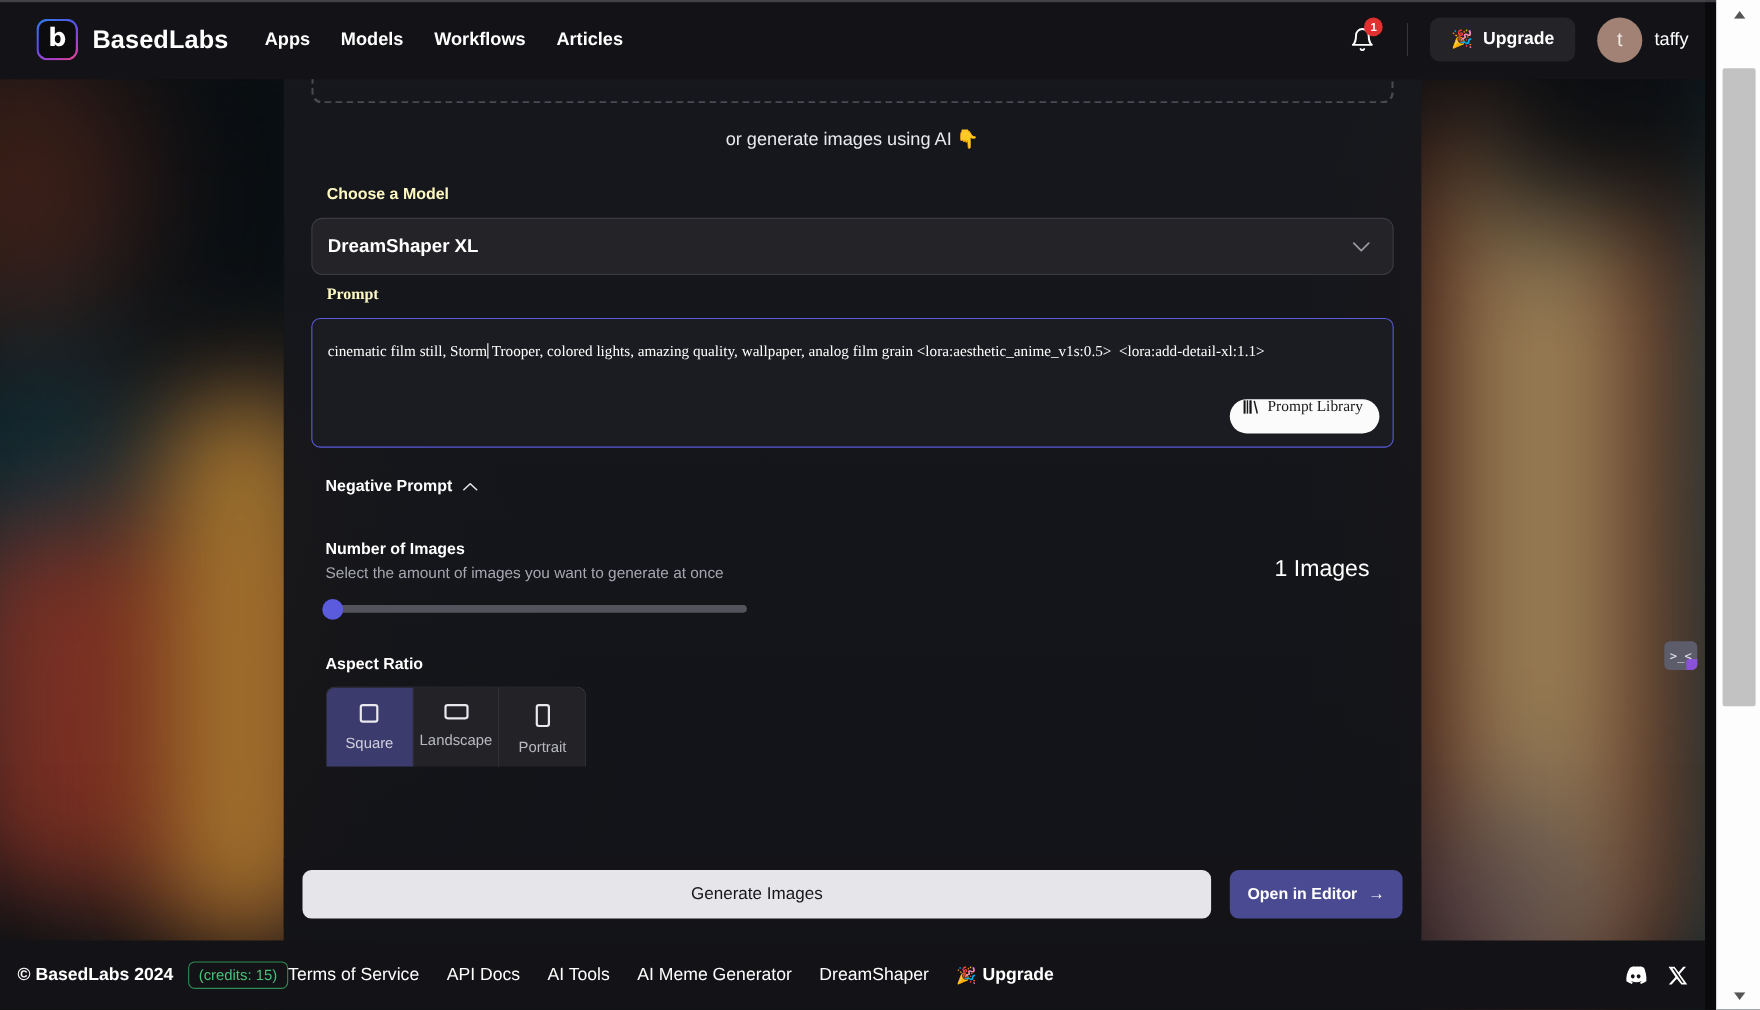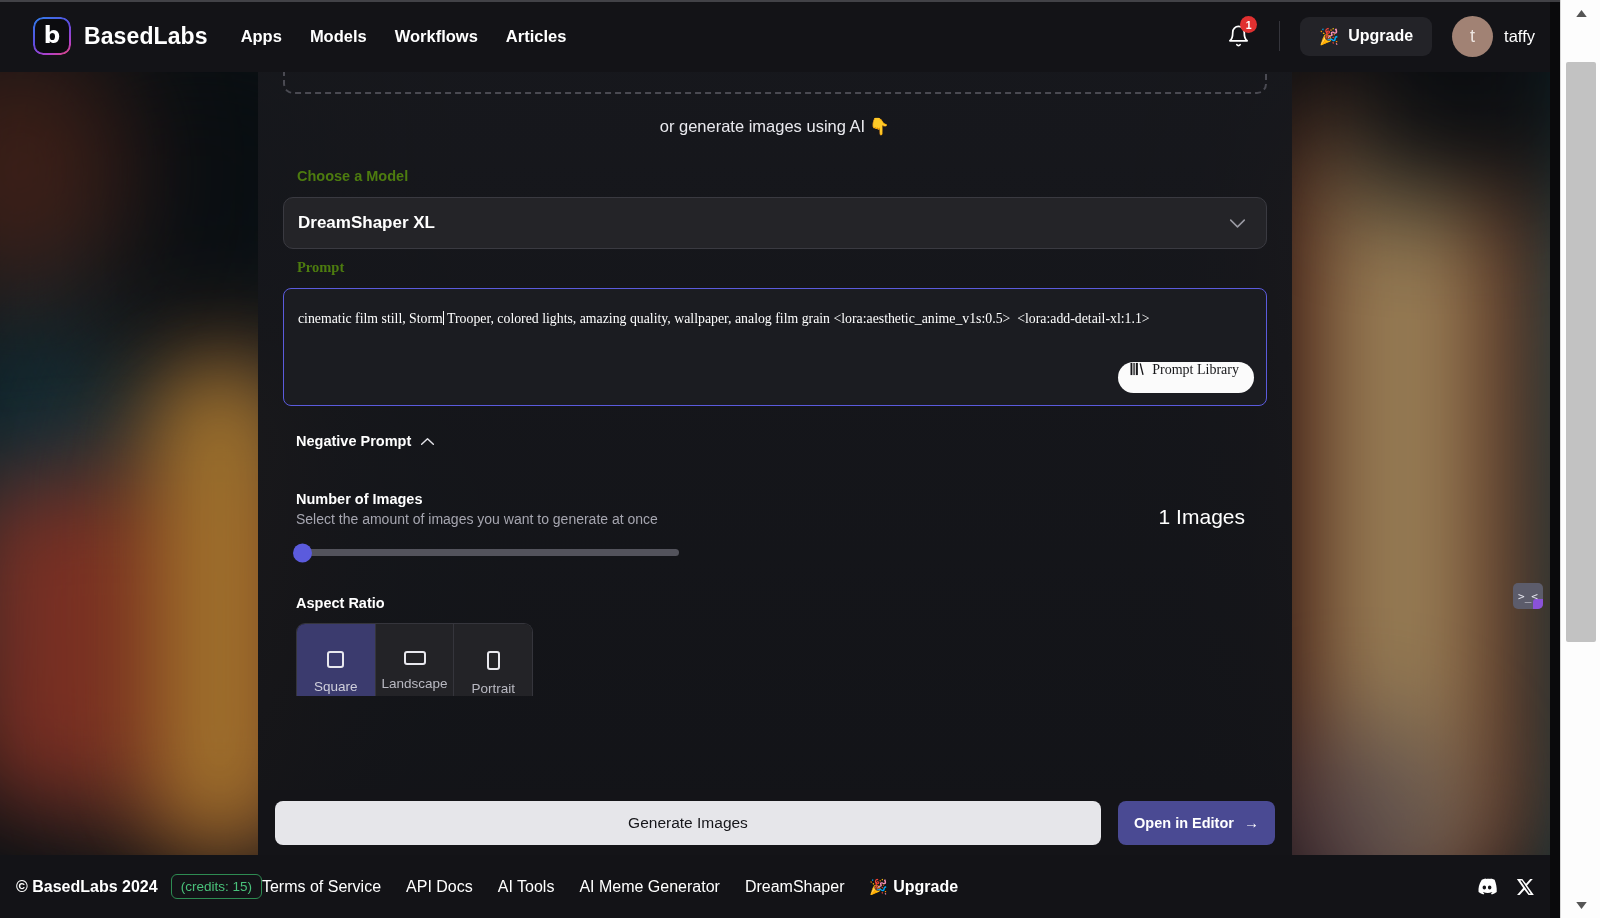--- a/index.html
+++ b/index.html
@@ -151,21 +151,21 @@
     border: 2px dashed #4a4a52;
     border-top: 0;
     border-radius: 0 0 10px 10px;
   }
   .or-line {
     margin-top: 45px;
     text-align: center;
     color: #e9e9ee; font-size: 16.5px; font-weight: 500;
   }
   .field-label {
-    color: #4d7c0f; font-size: 14.5px; font-weight: 700;
+    color: #fef9c3; font-size: 14.5px; font-weight: 700;
     margin-left: 14px;
   }
   .model-select {
     margin-top: 13px;
     height: 52px;
     background: #242428;
     border: 1px solid #3a3a41;
     border-radius: 10px;
     display: flex; align-items: center; justify-content: space-between;
     padding: 0 20px 0 14px;
@@ -250,37 +250,37 @@
     border-radius: 9px 9px 0 0;
     overflow: hidden;
     border: 1px solid #35353c;
     border-bottom: 0;
   }
   .aspect-opt {
     flex: 1;
     height: 72px;
     background: #232327;
     display: flex; flex-direction: column; align-items: center;
-    padding-top: 27px; gap: 11px;
+    padding-top: 15px; gap: 11px;
     border-right: 1px solid #35353c;
     cursor: pointer;
   }
   .aspect-opt:last-child { border-right: 0; }
   .aspect-opt.active { background: #3b3b6e; }
   .ar-icon { border: 2.2px solid #e8e8ee; border-radius: 3px; }
   .ar-square { width: 17px; height: 17px; }
   .ar-land   { width: 22px; height: 14px; }
   .ar-port   { width: 13px; height: 21px; }
   .ar-label { color: #b9b9c2; font-size: 13.5px; }
   .aspect-opt.active .ar-label { color: #cfcfdb; }
 
   
   .action-bar {
     position: absolute;
-    left: 258px; bottom: 63px;
+    left: 258px; bottom: 73px;
     width: 1034px; height: 65px;
     background: #141418;
     display: flex; align-items: center;
     padding: 0 17px;
     gap: 17px;
     z-index: 30;
   }
   .generate-btn {
     flex: 1; height: 44px;
     background: #e6e6ea; color: #16161a;

